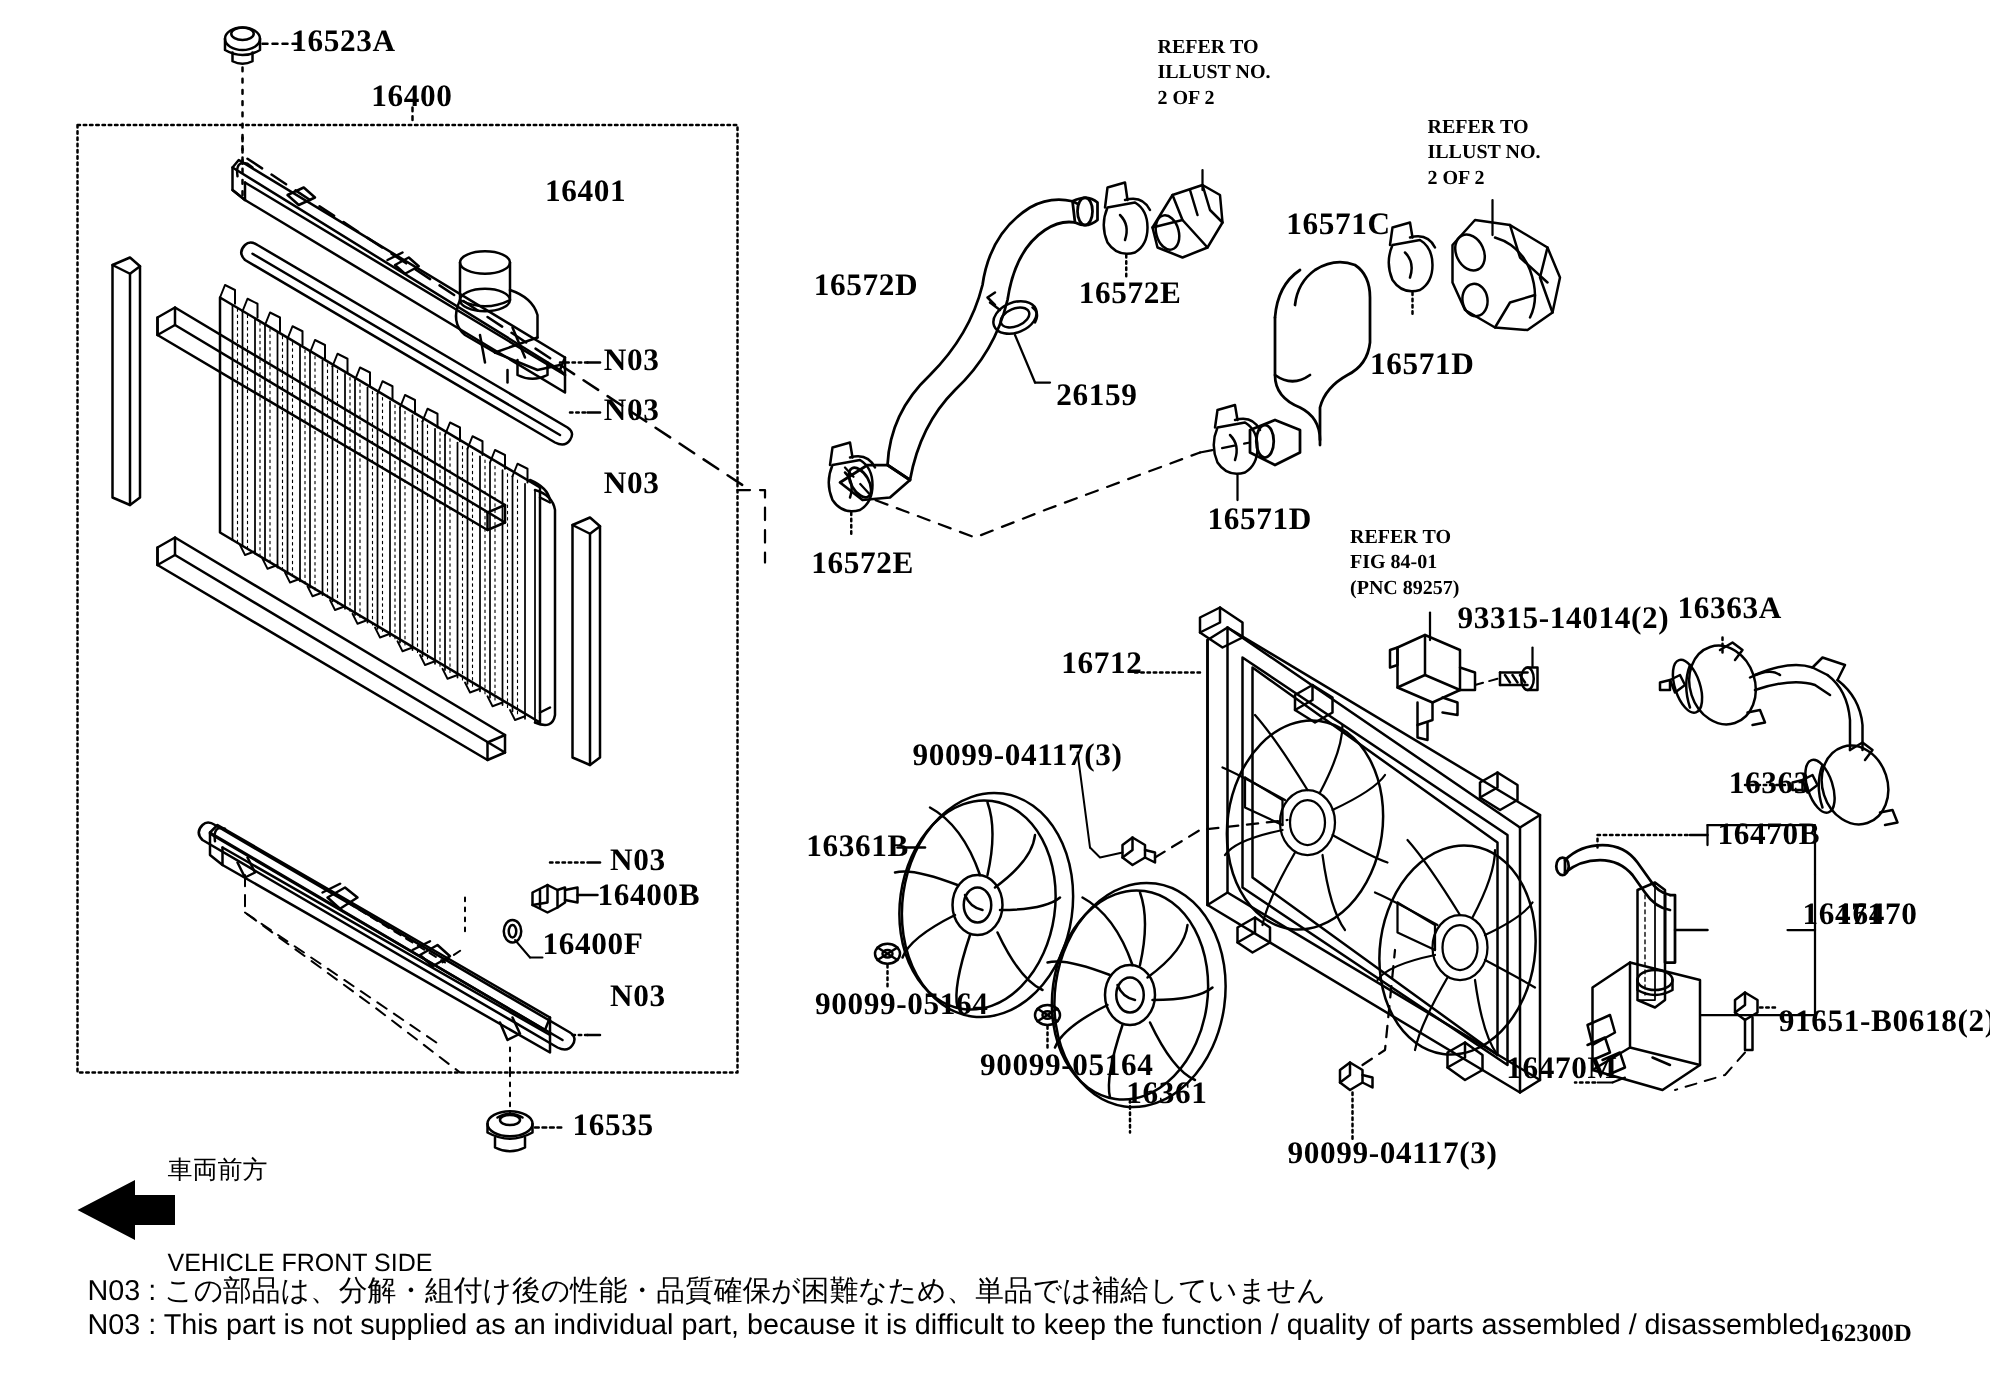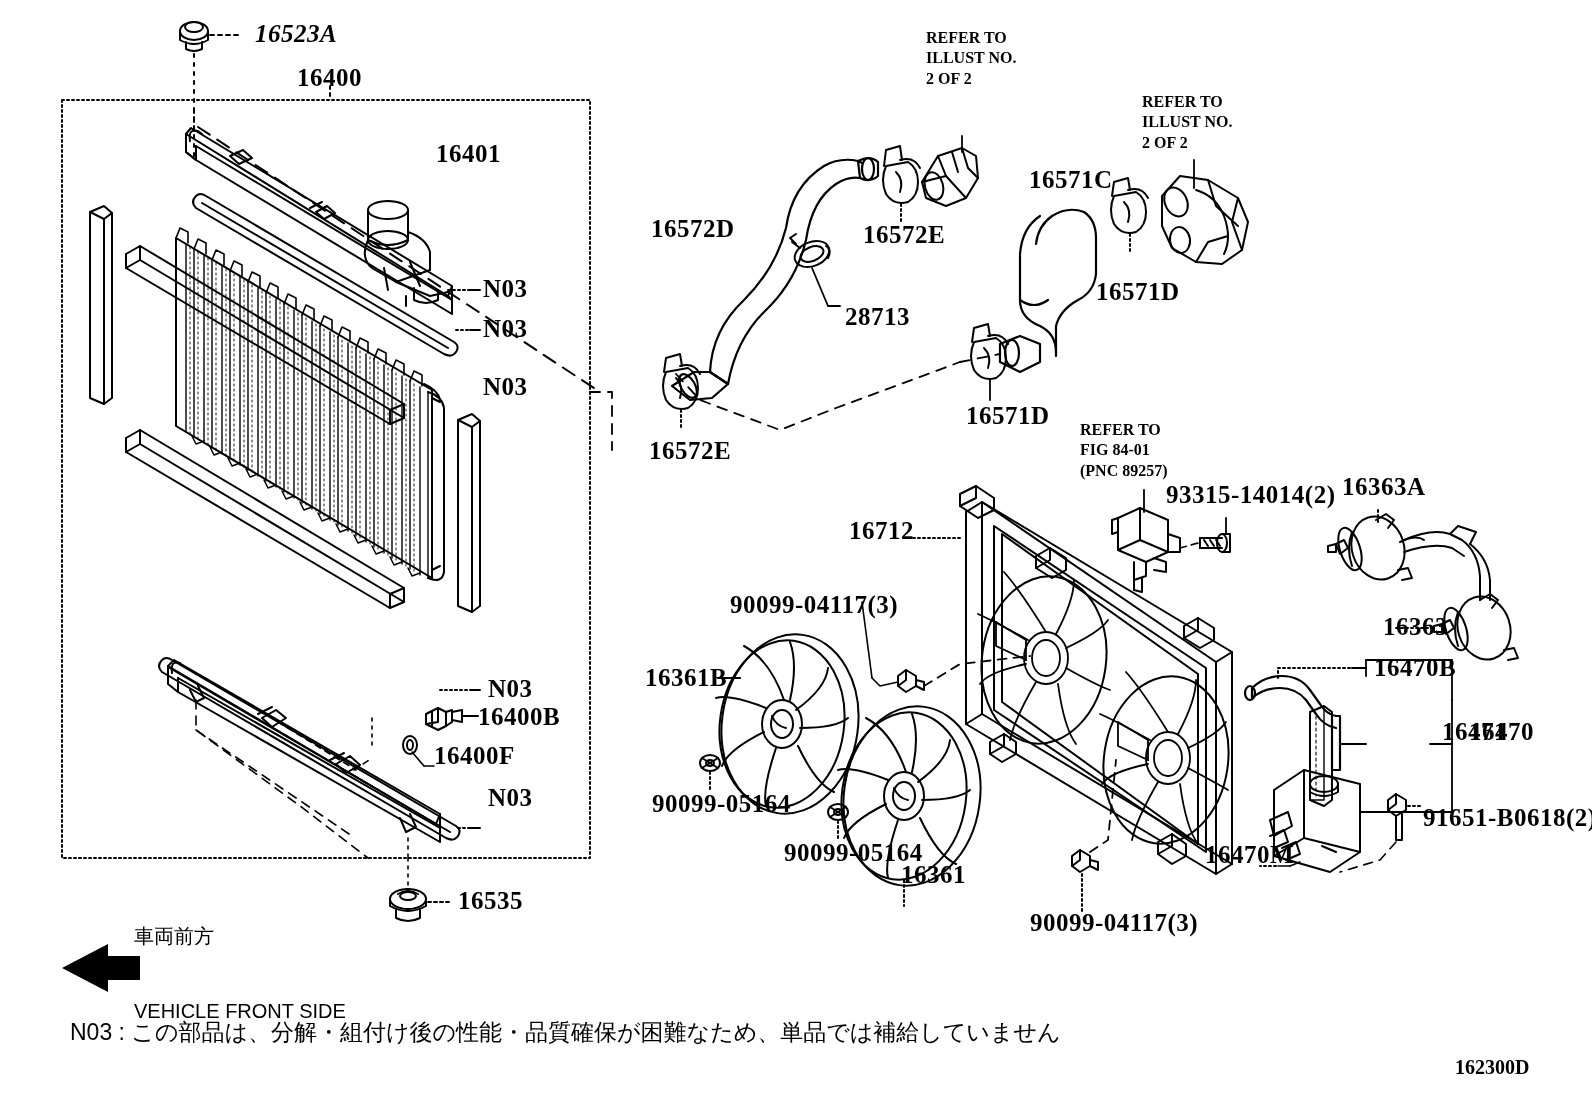--- a/index.html
+++ b/index.html
@@ -607,21 +607,21 @@
       <path d="M1366 660 L1366 676" stroke-width="1.8"></path>
       <path d="M1452 812 L1360 812" stroke-width="1.8"></path>
 
       <g fill="#000" stroke="none">
         <path d="M62 968 L108 944 L108 956 L140 956 L140 980 L108 980 L108 992 Z"></path>
       </g>
 
     </g>
   </svg>
 
-  <div class="lbl" style="left:255px;top:21px;font-style:italic;">16523A</div>
+  <div class="lbl" style="left:233px;top:21px;">16523A</div>
 
   <div class="lbl" style="left:297px;top:65px;">16400</div>
 
   <div class="lbl" style="left:436px;top:141px;">16401</div>
 
   <div class="lbl" style="left:483px;top:276px;">N03</div>
 
   <div class="lbl" style="left:483px;top:316px;">N03</div>
 
   <div class="lbl" style="left:483px;top:374px;">N03</div>
@@ -633,21 +633,21 @@
   <div class="lbl" style="left:434px;top:743px;">16400F</div>
 
   <div class="lbl" style="left:488px;top:785px;">N03</div>
 
   <div class="lbl" style="left:458px;top:888px;">16535</div>
 
   <div class="lbl" style="left:651px;top:216px;">16572D</div>
 
   <div class="lbl" style="left:863px;top:222px;">16572E</div>
 
-  <div class="lbl" style="left:845px;top:304px;">28713</div>
+  <div class="lbl" style="left:845px;top:304px;">26159</div>
 
   <div class="lbl" style="left:1029px;top:167px;">16571C</div>
 
   <div class="lbl" style="left:1096px;top:279px;">16571D</div>
 
   <div class="lbl" style="left:649px;top:438px;">16572E</div>
 
   <div class="lbl" style="left:966px;top:403px;">16571D</div>
 
   <div class="refblk" style="left:926px;top:28px;">REFER TO
@@ -689,16 +689,17 @@
   <div class="lbl" style="left:1469px;top:719px;">16470</div>
 
   <div class="lbl" style="left:1205px;top:842px;">16470M</div>
 
   <div class="lbl" style="left:1423px;top:805px;">91651-B0618(2)</div>
 
   <div class="frontlbl" style="left:134px;top:921px;">車両前方</div>
   <div class="frontlbl" style="left:134px;top:996px;">VEHICLE FRONT SIDE</div>
 
   <div class="foot" style="left:70px;top:1017px;">N03 : この部品は、分解・組付け後の性能・品質確保が困難なため、単品では補給していません</div>
+  <div class="foot" style="left:70px;top:1046px;">N03 : This part is not supplied as an individual part, because it is difficult to keep the function / quality of parts assembled / disassembled</div>
 
   <div class="diagid" style="left:1455px;top:1056px;">162300D</div>
 
 </div>
 
 </body></html>

